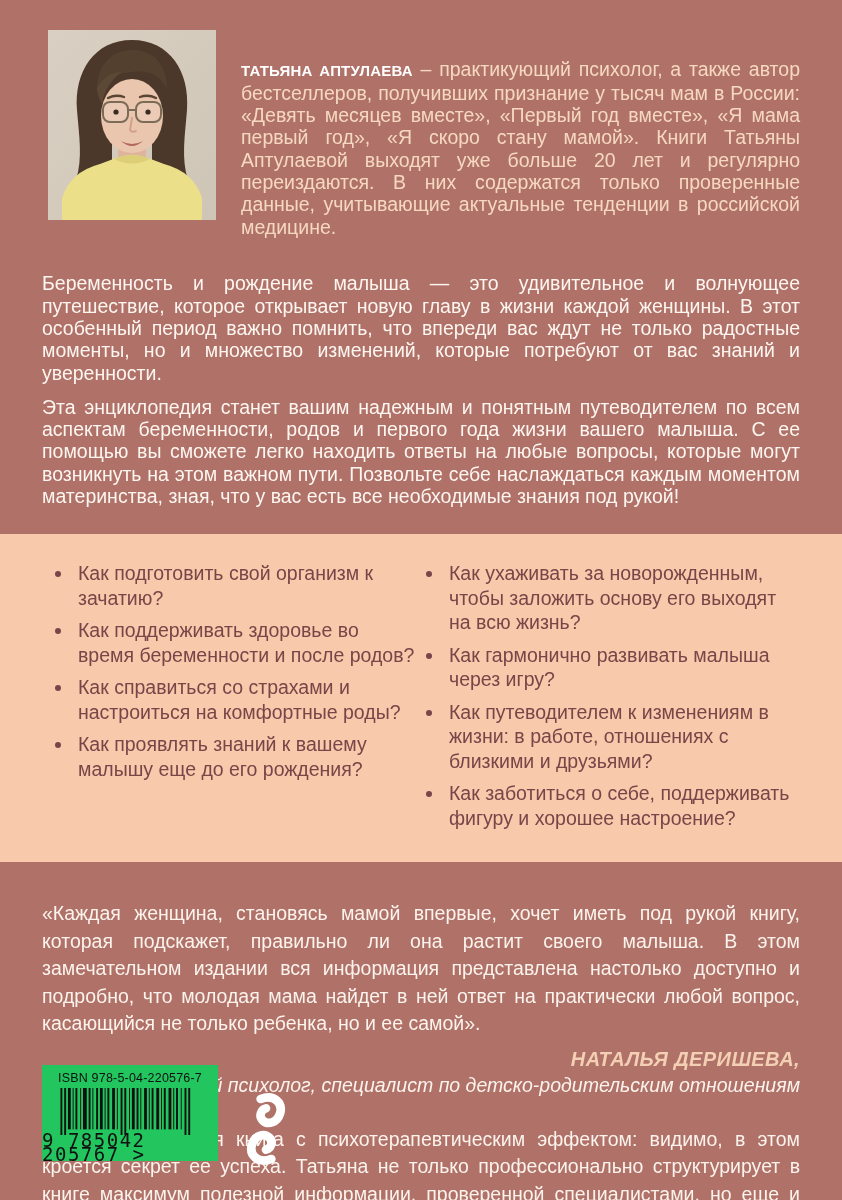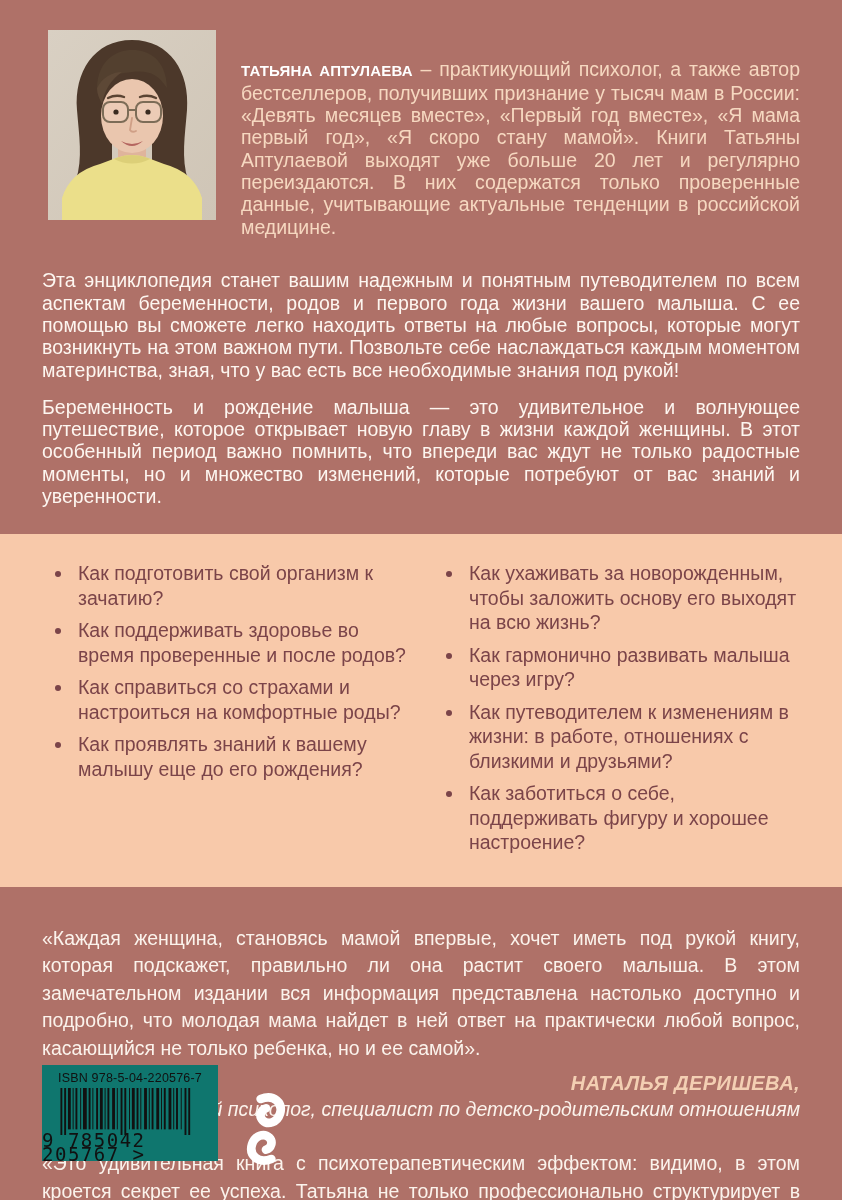--- a/index.html
+++ b/index.html
@@ -20,21 +20,21 @@
   
   .para{
     margin:15px 42px 0 42px; color:#fdf6f0; font-size:19.5px;
     line-height:22.3px; text-align:justify;
   }
   .para.second{margin-top:12px;}
   
   .band{
     margin-top:27px; background:#f8c9aa; width:100%;
     box-sizing:border-box; padding:27px 40px 24px 48px;
-    display:flex; gap:20px; min-height:288px;
+    display:flex; min-height:288px;
   }
   .band ul{margin:0; padding:0 0 0 26px; list-style:disc outside;}
   .band .col-left{width:345px; flex:none;}
   .band .col-right{flex:1;}
   .band li{
     color:#7b4449; font-size:19.5px; line-height:24.5px;
     margin-bottom:8px; padding-left:4px;
   }
   .band li::marker{color:#7b4449;}
   
@@ -47,21 +47,21 @@
     margin:10px 42px 0 42px; text-align:right; color:#f3cfb3;
     font-style:italic; font-weight:bold; font-size:20px; letter-spacing:.4px;padding-left:28px;
   }
   .attr-role{
     margin:3px 42px 0 42px; text-align:right; color:#fbf3ec;
     font-style:italic; font-size:19.5px;
   }
   
   .barcode-box{
     position:absolute; left:42px; top:1065px; width:176px; height:96px;
-    background:#0f766e; display:flex; flex-direction:column; align-items:center;
+    background:#22c55e; display:flex; flex-direction:column; align-items:center;
     padding-top:7px; box-sizing:border-box;
   }
   .isbn{color:#111; font-size:12.5px; letter-spacing:.2px; line-height:13px;}
   .bars{margin-top:3px;}
   .digits{
     color:#111; font-family:"DejaVu Sans Mono","Liberation Mono",monospace;
     font-size:19px; letter-spacing:1.5px; margin-top:-2px; line-height:14px;
   }
   .eksmo{position:absolute; left:246px; top:1092px;}
 </style>
@@ -102,27 +102,27 @@
         <path d="M84,88 L82,100 Q84,103 88,101" stroke="#cf9f86" stroke-width="1.8" fill="none" stroke-linecap="round"></path>
         <path d="M73,111 Q84,117 95,111 Q84,121 73,111 Z" fill="#b4655f"></path>
 
         <path d="M14,190 L14,168 Q22,142 52,134 L68,128 Q84,122 100,128 L116,134 Q146,142 154,168 L154,190 Z" fill="#ebdf8a"></path>
         <path d="M66,129 Q84,138 102,129 L100,128 Q84,122 68,128 Z" fill="#dccf78"></path>
       </svg>
     </div>
     <p class="bio"><span class="author-name">ТАТЬЯНА АПТУЛАЕВА</span> <span>– практикующий психолог, а также автор бестселлеров, получивших признание у тысяч мам в России: «Девять месяцев вместе», «Первый год вместе», «Я мама первый год», «Я скоро стану мамой». Книги Татьяны Аптулаевой выходят уже больше 20 лет и регулярно переиздаются. В них содержатся только проверенные данные, учитывающие актуальные тенденции в российской медицине.</span></p>
   </div>
 
+  <p class="para">Беременность и рождение малыша — это удивительное и волнующее путешествие, которое открывает новую главу в жизни каждой женщины. В этот особенный период важно помнить, что впереди вас ждут не только радостные моменты, но и множество изменений, которые потребуют от вас знаний и уверенности.</p>
   <p class="para second">Эта энциклопедия станет вашим надежным и понятным путеводителем по всем аспектам беременности, родов и первого года жизни вашего малыша. С ее помощью вы сможете легко находить ответы на любые вопросы, которые могут возникнуть на этом важном пути. Позвольте себе наслаждаться каждым моментом материнства, зная, что у вас есть все необходимые знания под рукой!</p>
-  <p class="para">Беременность и рождение малыша — это удивительное и волнующее путешествие, которое открывает новую главу в жизни каждой женщины. В этот особенный период важно помнить, что впереди вас ждут не только радостные моменты, но и множество изменений, которые потребуют от вас знаний и уверенности.</p>
 
   <div class="band">
     <ul class="col-left">
       <li>Как подготовить свой организм к зачатию?</li>
-      <li>Как поддерживать здоровье во время проверенные и после родов?</li>
+      <li>Как поддерживать здоровье во время беременности и после родов?</li>
       <li>Как справиться со страхами и настроиться на комфортные роды?</li>
       <li>Как проявлять знаний к вашему малышу еще до его рождения?</li>
     </ul>
     <ul class="col-right">
       <li>Как ухаживать за новорожденным, чтобы заложить основу его выходят на всю жизнь?</li>
       <li>Как гармонично развивать малыша через игру?</li>
       <li>Как путеводителем к изменениям в жизни: в работе, отношениях с близкими и друзьями?</li>
       <li>Как заботиться о себе, поддерживать фигуру и хорошее настроение?</li>
     </ul>
   </div>

